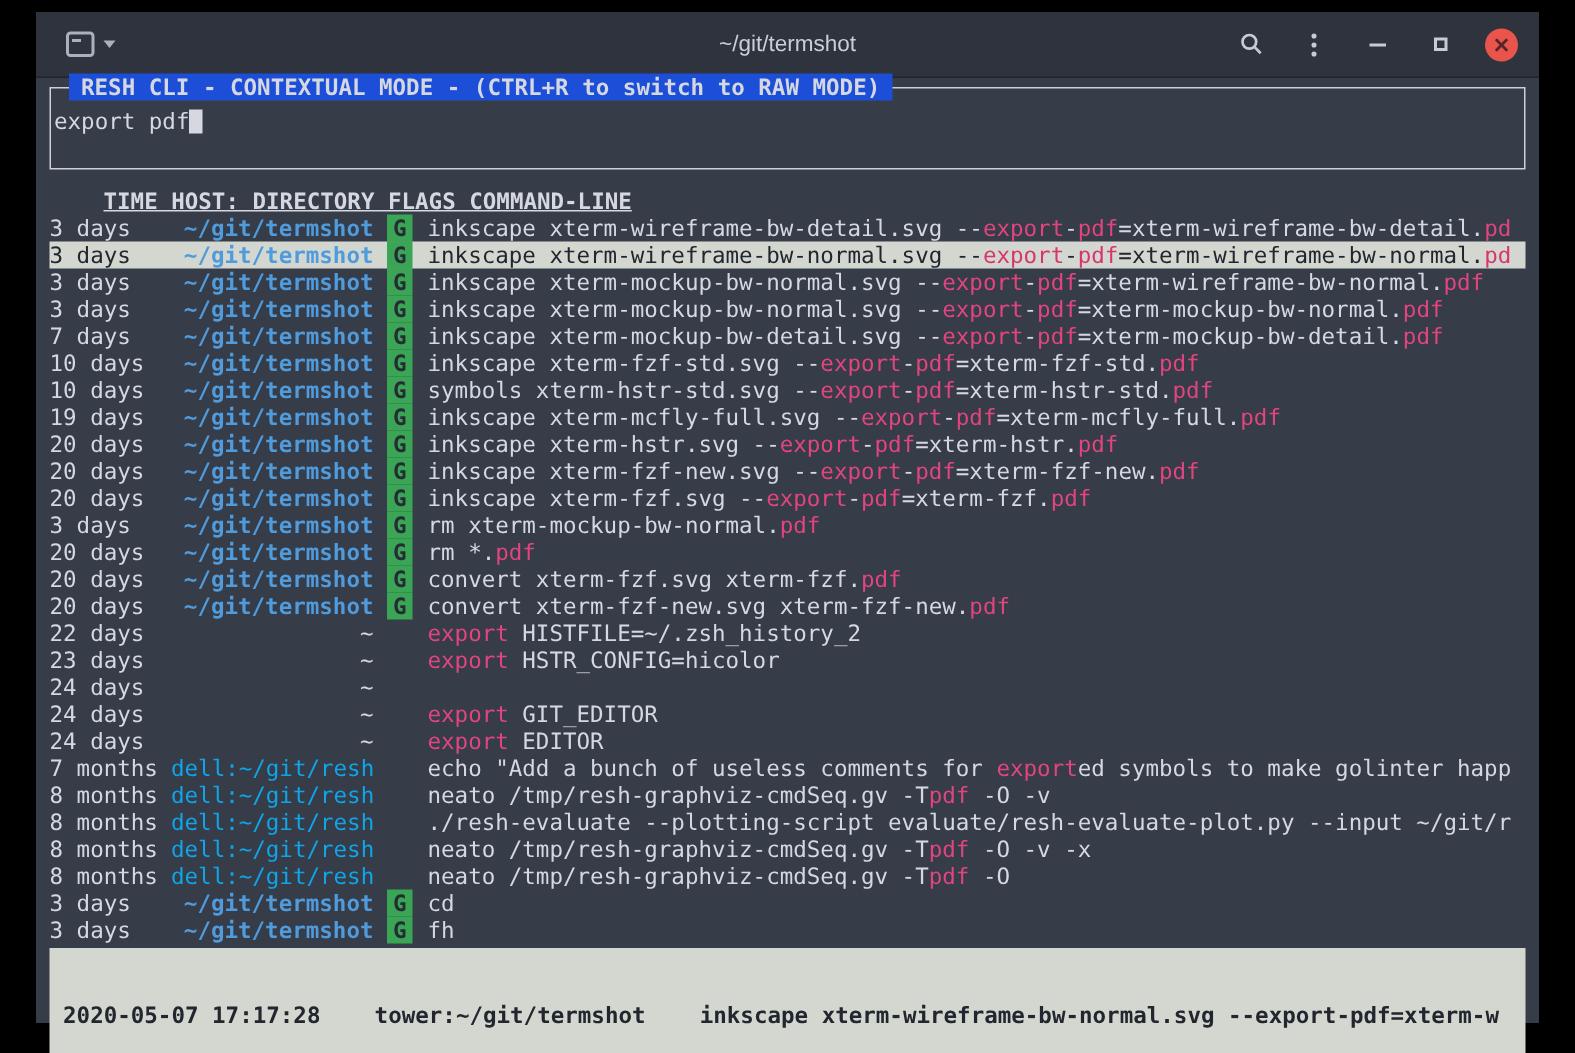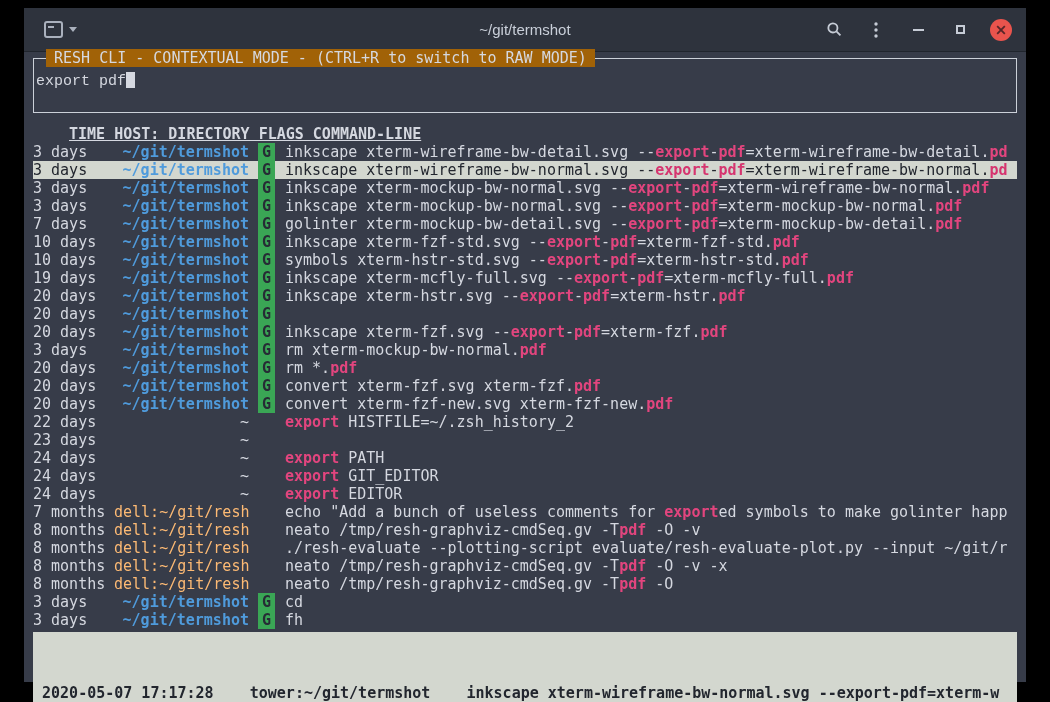--- a/index.html
+++ b/index.html
@@ -22,38 +22,38 @@
   .icon-btn{background:none;border:none;display:flex;align-items:center;justify-content:center;
             width:24px;height:24px;cursor:pointer;padding:0;}
   .min-glyph{width:11px;height:2px;background:#c6ccd6;display:inline-block;}
   .restore-glyph{width:9px;height:9px;border:2px solid #c6ccd6;display:inline-block;box-sizing:border-box;}
   .close-btn{width:22px;height:22px;border-radius:50%;background:#e9544d;border:none;display:flex;
              align-items:center;justify-content:center;cursor:pointer;padding:0;}
   
   .terminal{height:630px;padding:0 9px;box-sizing:border-box;color:#d5d8e0;font-size:15px;line-height:18px;}
   .search-box{margin-top:6px;border:1px solid #ccd1d9;height:40px;position:relative;
               padding:13px 2px 0 2px;box-sizing:content-box;}
-  .legend{position:absolute;top:-10px;left:12px;background:#a16207;padding:0 8px;font-weight:normal;white-space:pre;}
-  .query-line{white-space:pre;font-family:Liberation Mono, monospace;}
+  .legend{position:absolute;top:-10px;left:12px;background:#1d4ed8;padding:0 8px;font-weight:bold;white-space:pre;}
+  .query-line{white-space:pre;}
   .cursor{display:inline-block;width:9px;height:16px;background:#d5d8e0;vertical-align:-3px;}
   .header-line{margin-top:12px;padding-left:36px;white-space:pre;font-weight:bold;height:18px;}
   .hdr-text{text-decoration:underline;}
   .row{display:flex;height:18px;white-space:pre;}
   .row.selected{background:#d3d7cf;color:#22262e;}
   .col-time{flex:none;width:72px;}
   .col-dir{flex:none;width:135px;text-align:right;margin-left:9px;}
   .col-flags{flex:none;width:27px;margin-left:9px;}
   .flag-badge{display:inline-block;background:#3aa655;color:#262b35;font-weight:bold;padding:0 4px;}
   .col-cmd{flex:1;overflow:hidden;}
   .c-blue{color:#4f9bdc;font-weight:bold;}
-  .c-red{color:#fdba74;}
-  .hl{color:#e2457e;font-weight:bold;}
+  .c-red{color:#0ea5e9;}
+  .hl{color:#e2457e;font-weight:normal;}
   .row.selected .hl{color:#d6356f;}
   .detail{margin-top:3px;background:#d3d7cf;color:#22262e;font-weight:bold;white-space:pre;}
-  .detail div{height:18px;margin-top:16px;}
+  .detail div{height:18px;}
 </style>
 </head>
 <body>
 
 <div class="window">
 
   <div class="titlebar">
     <div class="tb-left">
       <button class="newtab-btn">
         <span class="nt-icon"></span>
@@ -97,34 +97,34 @@
       <div class="query-line"><span>export pdf</span><span class="cursor"></span></div>
     </div>
 
     <div class="header-line"><span class="hdr-text">TIME HOST: DIRECTORY FLAGS COMMAND-LINE</span></div>
 
     <div class="rows">
         <div class="row"><span class="col-time">3 days</span><span class="col-dir c-blue">~/git/termshot</span><span class="col-flags"><span class="flag-badge">G</span></span><span class="col-cmd"><span>inkscape xterm-wireframe-bw-detail.svg --</span><span class="hl">export</span><span>-</span><span class="hl">pdf</span><span>=xterm-wireframe-bw-detail.</span><span class="hl">pd</span></span></div>
         <div class="row selected"><span class="col-time">3 days</span><span class="col-dir c-blue">~/git/termshot</span><span class="col-flags"><span class="flag-badge">G</span></span><span class="col-cmd"><span>inkscape xterm-wireframe-bw-normal.svg --</span><span class="hl">export</span><span>-</span><span class="hl">pdf</span><span>=xterm-wireframe-bw-normal.</span><span class="hl">pd</span></span></div>
         <div class="row"><span class="col-time">3 days</span><span class="col-dir c-blue">~/git/termshot</span><span class="col-flags"><span class="flag-badge">G</span></span><span class="col-cmd"><span>inkscape xterm-mockup-bw-normal.svg --</span><span class="hl">export</span><span>-</span><span class="hl">pdf</span><span>=xterm-wireframe-bw-normal.</span><span class="hl">pdf</span></span></div>
         <div class="row"><span class="col-time">3 days</span><span class="col-dir c-blue">~/git/termshot</span><span class="col-flags"><span class="flag-badge">G</span></span><span class="col-cmd"><span>inkscape xterm-mockup-bw-normal.svg --</span><span class="hl">export</span><span>-</span><span class="hl">pdf</span><span>=xterm-mockup-bw-normal.</span><span class="hl">pdf</span></span></div>
-        <div class="row"><span class="col-time">7 days</span><span class="col-dir c-blue">~/git/termshot</span><span class="col-flags"><span class="flag-badge">G</span></span><span class="col-cmd"><span>golinter xterm-mockup-bw-detail.svg --</span><span class="hl">export</span><span>-</span><span class="hl">pdf</span><span>=xterm-mockup-bw-detail.</span><span class="hl">pdf</span></span></div>
+        <div class="row"><span class="col-time">7 days</span><span class="col-dir c-blue">~/git/termshot</span><span class="col-flags"><span class="flag-badge">G</span></span><span class="col-cmd"><span>inkscape xterm-mockup-bw-detail.svg --</span><span class="hl">export</span><span>-</span><span class="hl">pdf</span><span>=xterm-mockup-bw-detail.</span><span class="hl">pdf</span></span></div>
         <div class="row"><span class="col-time">10 days</span><span class="col-dir c-blue">~/git/termshot</span><span class="col-flags"><span class="flag-badge">G</span></span><span class="col-cmd"><span>inkscape xterm-fzf-std.svg --</span><span class="hl">export</span><span>-</span><span class="hl">pdf</span><span>=xterm-fzf-std.</span><span class="hl">pdf</span></span></div>
         <div class="row"><span class="col-time">10 days</span><span class="col-dir c-blue">~/git/termshot</span><span class="col-flags"><span class="flag-badge">G</span></span><span class="col-cmd"><span>symbols xterm-hstr-std.svg --</span><span class="hl">export</span><span>-</span><span class="hl">pdf</span><span>=xterm-hstr-std.</span><span class="hl">pdf</span></span></div>
         <div class="row"><span class="col-time">19 days</span><span class="col-dir c-blue">~/git/termshot</span><span class="col-flags"><span class="flag-badge">G</span></span><span class="col-cmd"><span>inkscape xterm-mcfly-full.svg --</span><span class="hl">export</span><span>-</span><span class="hl">pdf</span><span>=xterm-mcfly-full.</span><span class="hl">pdf</span></span></div>
         <div class="row"><span class="col-time">20 days</span><span class="col-dir c-blue">~/git/termshot</span><span class="col-flags"><span class="flag-badge">G</span></span><span class="col-cmd"><span>inkscape xterm-hstr.svg --</span><span class="hl">export</span><span>-</span><span class="hl">pdf</span><span>=xterm-hstr.</span><span class="hl">pdf</span></span></div>
-        <div class="row"><span class="col-time">20 days</span><span class="col-dir c-blue">~/git/termshot</span><span class="col-flags"><span class="flag-badge">G</span></span></div>
+        <div class="row"><span class="col-time">20 days</span><span class="col-dir c-blue">~/git/termshot</span><span class="col-flags"><span class="flag-badge">G</span></span><span class="col-cmd"><span>inkscape xterm-fzf-new.svg --</span><span class="hl">export</span><span>-</span><span class="hl">pdf</span><span>=xterm-fzf-new.</span><span class="hl">pdf</span></span></div>
         <div class="row"><span class="col-time">20 days</span><span class="col-dir c-blue">~/git/termshot</span><span class="col-flags"><span class="flag-badge">G</span></span><span class="col-cmd"><span>inkscape xterm-fzf.svg --</span><span class="hl">export</span><span>-</span><span class="hl">pdf</span><span>=xterm-fzf.</span><span class="hl">pdf</span></span></div>
         <div class="row"><span class="col-time">3 days</span><span class="col-dir c-blue">~/git/termshot</span><span class="col-flags"><span class="flag-badge">G</span></span><span class="col-cmd"><span>rm xterm-mockup-bw-normal.</span><span class="hl">pdf</span></span></div>
         <div class="row"><span class="col-time">20 days</span><span class="col-dir c-blue">~/git/termshot</span><span class="col-flags"><span class="flag-badge">G</span></span><span class="col-cmd"><span>rm *.</span><span class="hl">pdf</span></span></div>
         <div class="row"><span class="col-time">20 days</span><span class="col-dir c-blue">~/git/termshot</span><span class="col-flags"><span class="flag-badge">G</span></span><span class="col-cmd"><span>convert xterm-fzf.svg xterm-fzf.</span><span class="hl">pdf</span></span></div>
         <div class="row"><span class="col-time">20 days</span><span class="col-dir c-blue">~/git/termshot</span><span class="col-flags"><span class="flag-badge">G</span></span><span class="col-cmd"><span>convert xterm-fzf-new.svg xterm-fzf-new.</span><span class="hl">pdf</span></span></div>
         <div class="row"><span class="col-time">22 days</span><span class="col-dir">~</span><span class="col-flags"></span><span class="col-cmd"><span class="hl">export</span><span> HISTFILE=~/.zsh_history_2</span></span></div>
-        <div class="row"><span class="col-time">23 days</span><span class="col-dir">~</span><span class="col-flags"></span></div>
-        <div class="row"><span class="col-time">24 days</span><span class="col-dir">~</span><span class="col-flags"></span><span class="col-cmd"><span class="hl">export</span><span> PATH</span></span></div>
+        <div class="row"><span class="col-time">23 days</span><span class="col-dir">~</span><span class="col-flags"></span><span class="col-cmd"><span class="hl">export</span><span> HSTR_CONFIG=hicolor</span></span></div>
+        <div class="row"><span class="col-time">24 days</span><span class="col-dir">~</span><span class="col-flags"></span></div>
         <div class="row"><span class="col-time">24 days</span><span class="col-dir">~</span><span class="col-flags"></span><span class="col-cmd"><span class="hl">export</span><span> GIT_EDITOR</span></span></div>
         <div class="row"><span class="col-time">24 days</span><span class="col-dir">~</span><span class="col-flags"></span><span class="col-cmd"><span class="hl">export</span><span> EDITOR</span></span></div>
         <div class="row"><span class="col-time">7 months</span><span class="col-dir c-red">dell:~/git/resh</span><span class="col-flags"></span><span class="col-cmd"><span>echo "Add a bunch of useless comments for </span><span class="hl">export</span><span>ed symbols to make golinter happ</span></span></div>
         <div class="row"><span class="col-time">8 months</span><span class="col-dir c-red">dell:~/git/resh</span><span class="col-flags"></span><span class="col-cmd"><span>neato /tmp/resh-graphviz-cmdSeq.gv -T</span><span class="hl">pdf</span><span> -O -v</span></span></div>
         <div class="row"><span class="col-time">8 months</span><span class="col-dir c-red">dell:~/git/resh</span><span class="col-flags"></span><span class="col-cmd"><span>./resh-evaluate --plotting-script evaluate/resh-evaluate-plot.py --input ~/git/r</span></span></div>
         <div class="row"><span class="col-time">8 months</span><span class="col-dir c-red">dell:~/git/resh</span><span class="col-flags"></span><span class="col-cmd"><span>neato /tmp/resh-graphviz-cmdSeq.gv -T</span><span class="hl">pdf</span><span> -O -v -x</span></span></div>
         <div class="row"><span class="col-time">8 months</span><span class="col-dir c-red">dell:~/git/resh</span><span class="col-flags"></span><span class="col-cmd"><span>neato /tmp/resh-graphviz-cmdSeq.gv -T</span><span class="hl">pdf</span><span> -O</span></span></div>
         <div class="row"><span class="col-time">3 days</span><span class="col-dir c-blue">~/git/termshot</span><span class="col-flags"><span class="flag-badge">G</span></span><span class="col-cmd"><span>cd</span></span></div>
         <div class="row"><span class="col-time">3 days</span><span class="col-dir c-blue">~/git/termshot</span><span class="col-flags"><span class="flag-badge">G</span></span><span class="col-cmd"><span>fh</span></span></div>
       </div>

